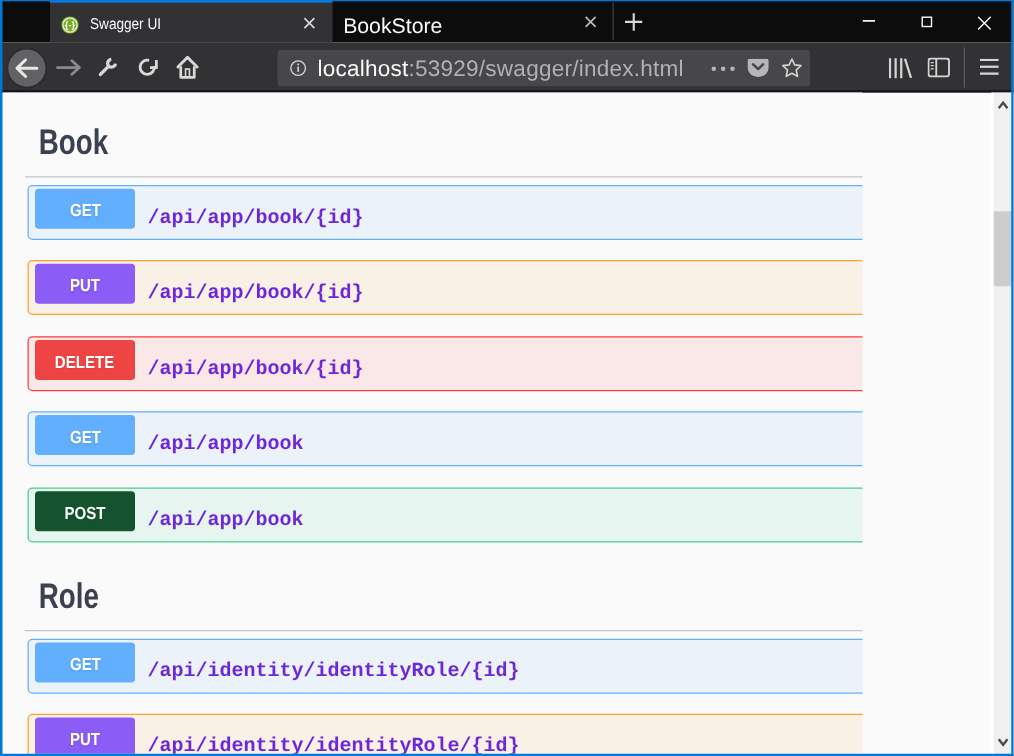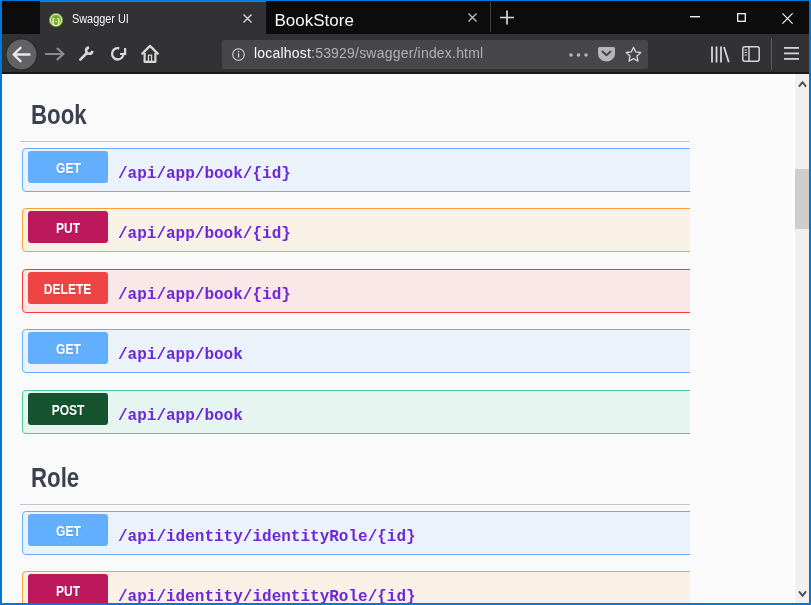--- a/index.html
+++ b/index.html
@@ -15,38 +15,38 @@
   
   .titlebar { position:absolute; left:0; top:0; width:811px; height:34px; background:#0c0c0d; }
   .tab-active { position:absolute; left:40px; top:0; width:226px; height:34px; background:#323234; border-top:2px solid #0a84ff; }
   .tab-sep { position:absolute; top:2px; width:1px; height:30px; background:#3e3e41; }
   .tab-title { position:absolute; left:31.5px; top:9.5px; font-size:12.5px; color:#f9f9fa; white-space:nowrap; transform:scaleX(0.87); transform-origin:left top; }
   .tab2-title { position:absolute; left:274.5px; top:10.5px; font-size:17px; color:#f9f9fa; white-space:nowrap; }
 
   
   .navbar { position:absolute; left:0; top:34px; width:811px; height:40px; background:#323234; border-bottom:2px solid #18181a; }
   .urlbar { position:absolute; left:222px; top:6px; width:426px; height:29px; background:#474749; border-radius:2px; }
-  .url-text { position:absolute; left:32px; top:4.5px; font-size:14px; letter-spacing:0.2px; color:#f9f9fa; white-space:nowrap; }
+  .url-text { position:absolute; left:32px; top:4.5px; font-size:18px; letter-spacing:0.2px; color:#f9f9fa; white-space:nowrap; }
   .url-dim { color:#b1b1b3; }
 
   
   .content { position:absolute; left:2px; top:74px; width:688px; height:529px; background:#fafafa; overflow:hidden; }
   .tagname { position:absolute; left:28.5px; font-size:28.5px; font-weight:bold; color:#3b4151; transform:scaleX(0.78); transform-origin:left top; white-space:nowrap; }
   .tagline { position:absolute; left:18px; width:751px; height:1px; background:#c3c5ca; }
   .opblock { position:absolute; left:19.5px; width:752px; height:44px; border-radius:4px; border:1px solid; }
   .opblock .btn span { display:inline-block; transform:scaleX(0.86); }
   .opblock .btn { position:absolute; left:5.5px; top:2px; width:80px; height:32px; border-radius:3px;
     color:#fff; font-size:14px; font-weight:bold; text-align:center; line-height:32px;
     text-shadow:0 1px 2px rgba(0,0,0,.1); line-height:34px; }
   .opblock .path { position:absolute; left:95.5px; top:15.5px; font-family:"Liberation Mono", monospace;
     font-size:16px; font-weight:bold; color:#6d28d9; letter-spacing:0; white-space:nowrap; }
   .op-get    { background:#ebf2fa; border-color:#61affe; }
   .op-get    .btn { background:#61affe; }
   .op-put    { background:#faf1e6; border-color:#fca130; }
-  .op-put    .btn { background:#be185d; }
+  .op-put    .btn { background:#8b5cf6; }
   .op-delete { background:#fae7e7; border-color:#f93e3e; }
   .op-delete .btn { background:#ef4444; }
   .op-post   { background:#e6f5ef; border-color:#49cc90; }
   .op-post   .btn { background:#14532d; }
 
   
   .scrollbar { position:absolute; left:794.5px; top:74px; width:15px; height:529px; background:#f0f0f0; z-index:40; }
   .sb-gap { position:absolute; left:793px; top:74px; width:1.5px; height:529px; background:#fff; z-index:40; }
   .sb-thumb { position:absolute; left:0; top:95px; width:15px; height:60px; background:#cdcdcd; }
 

